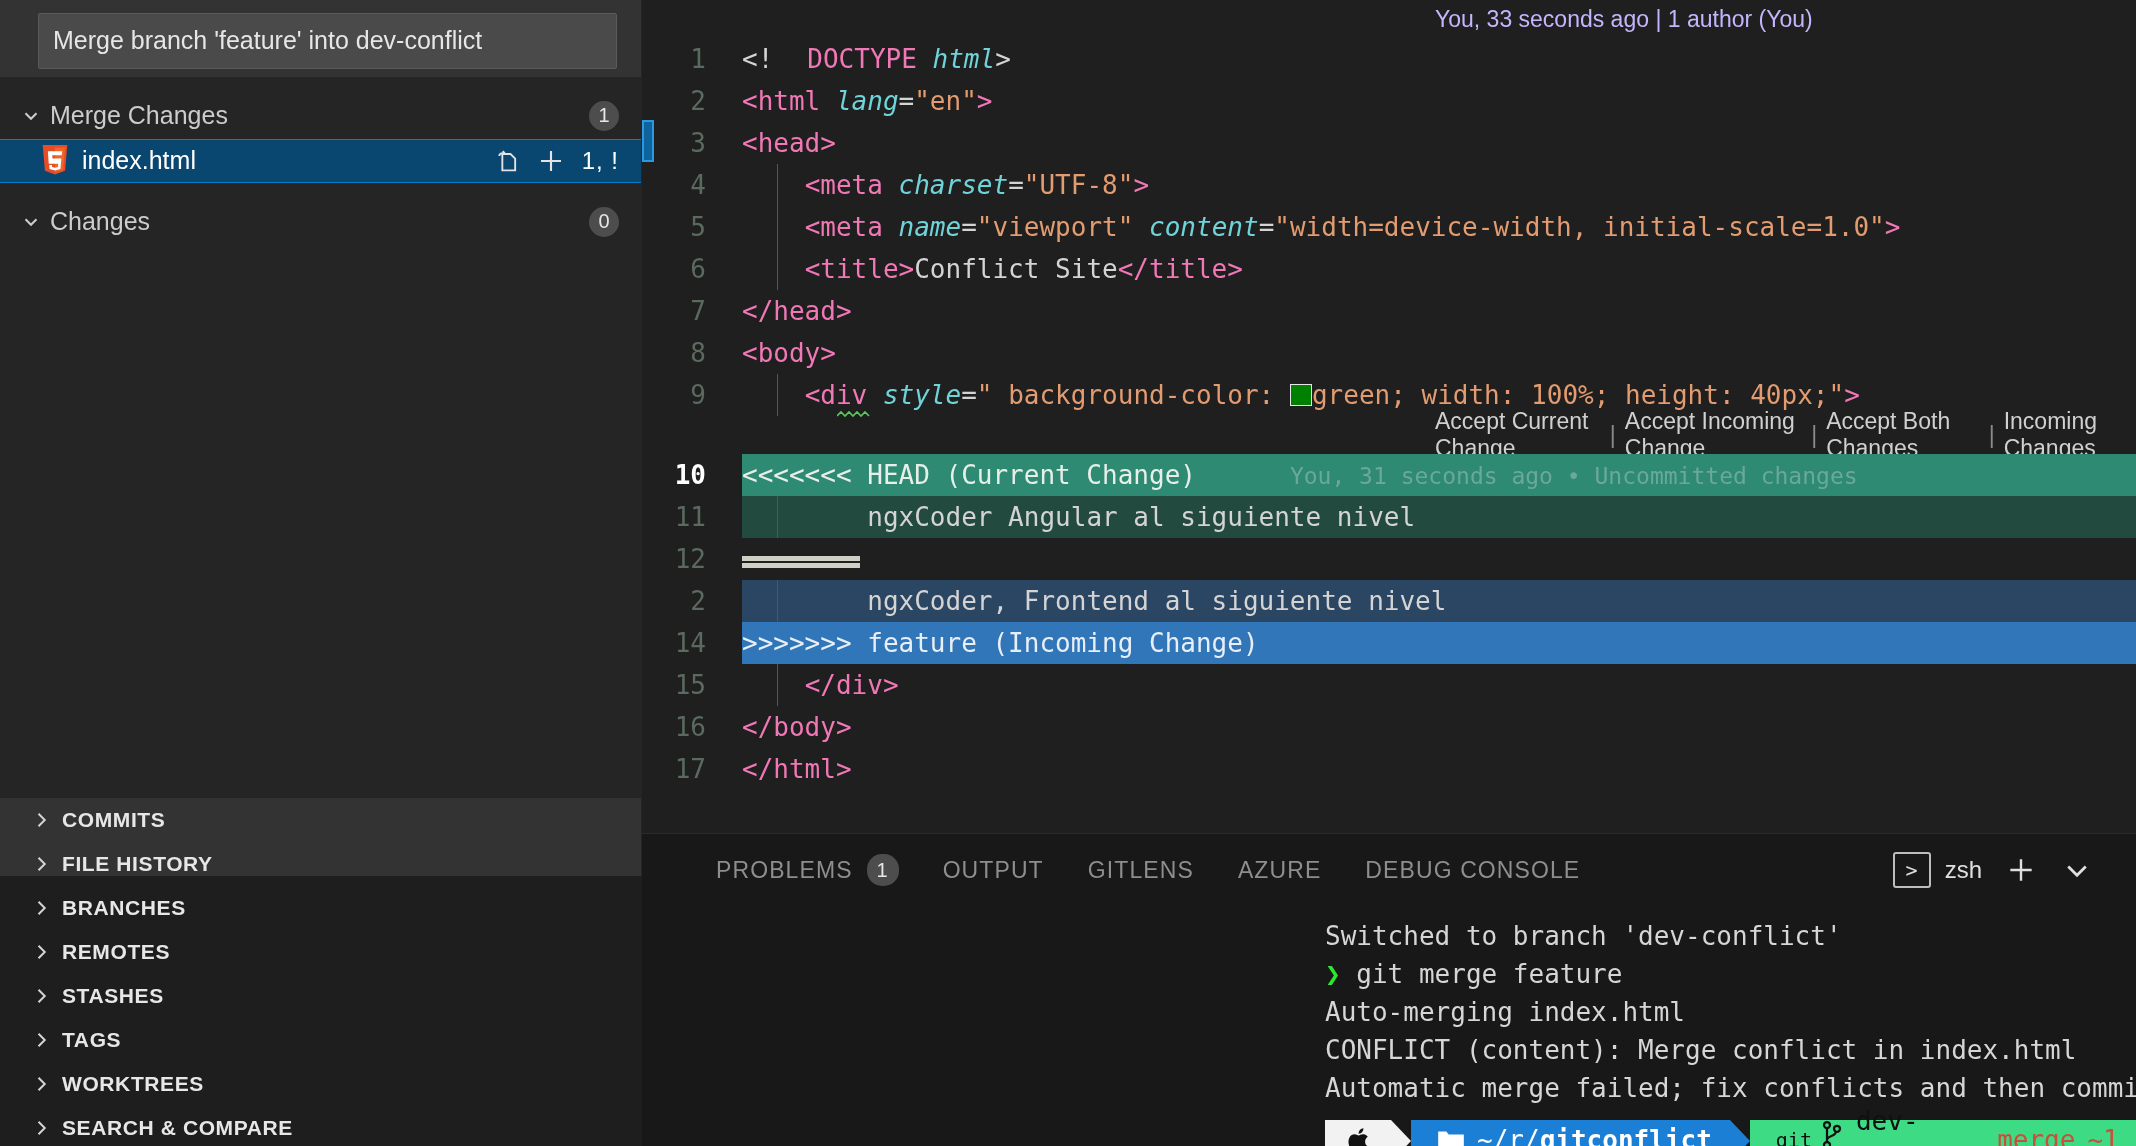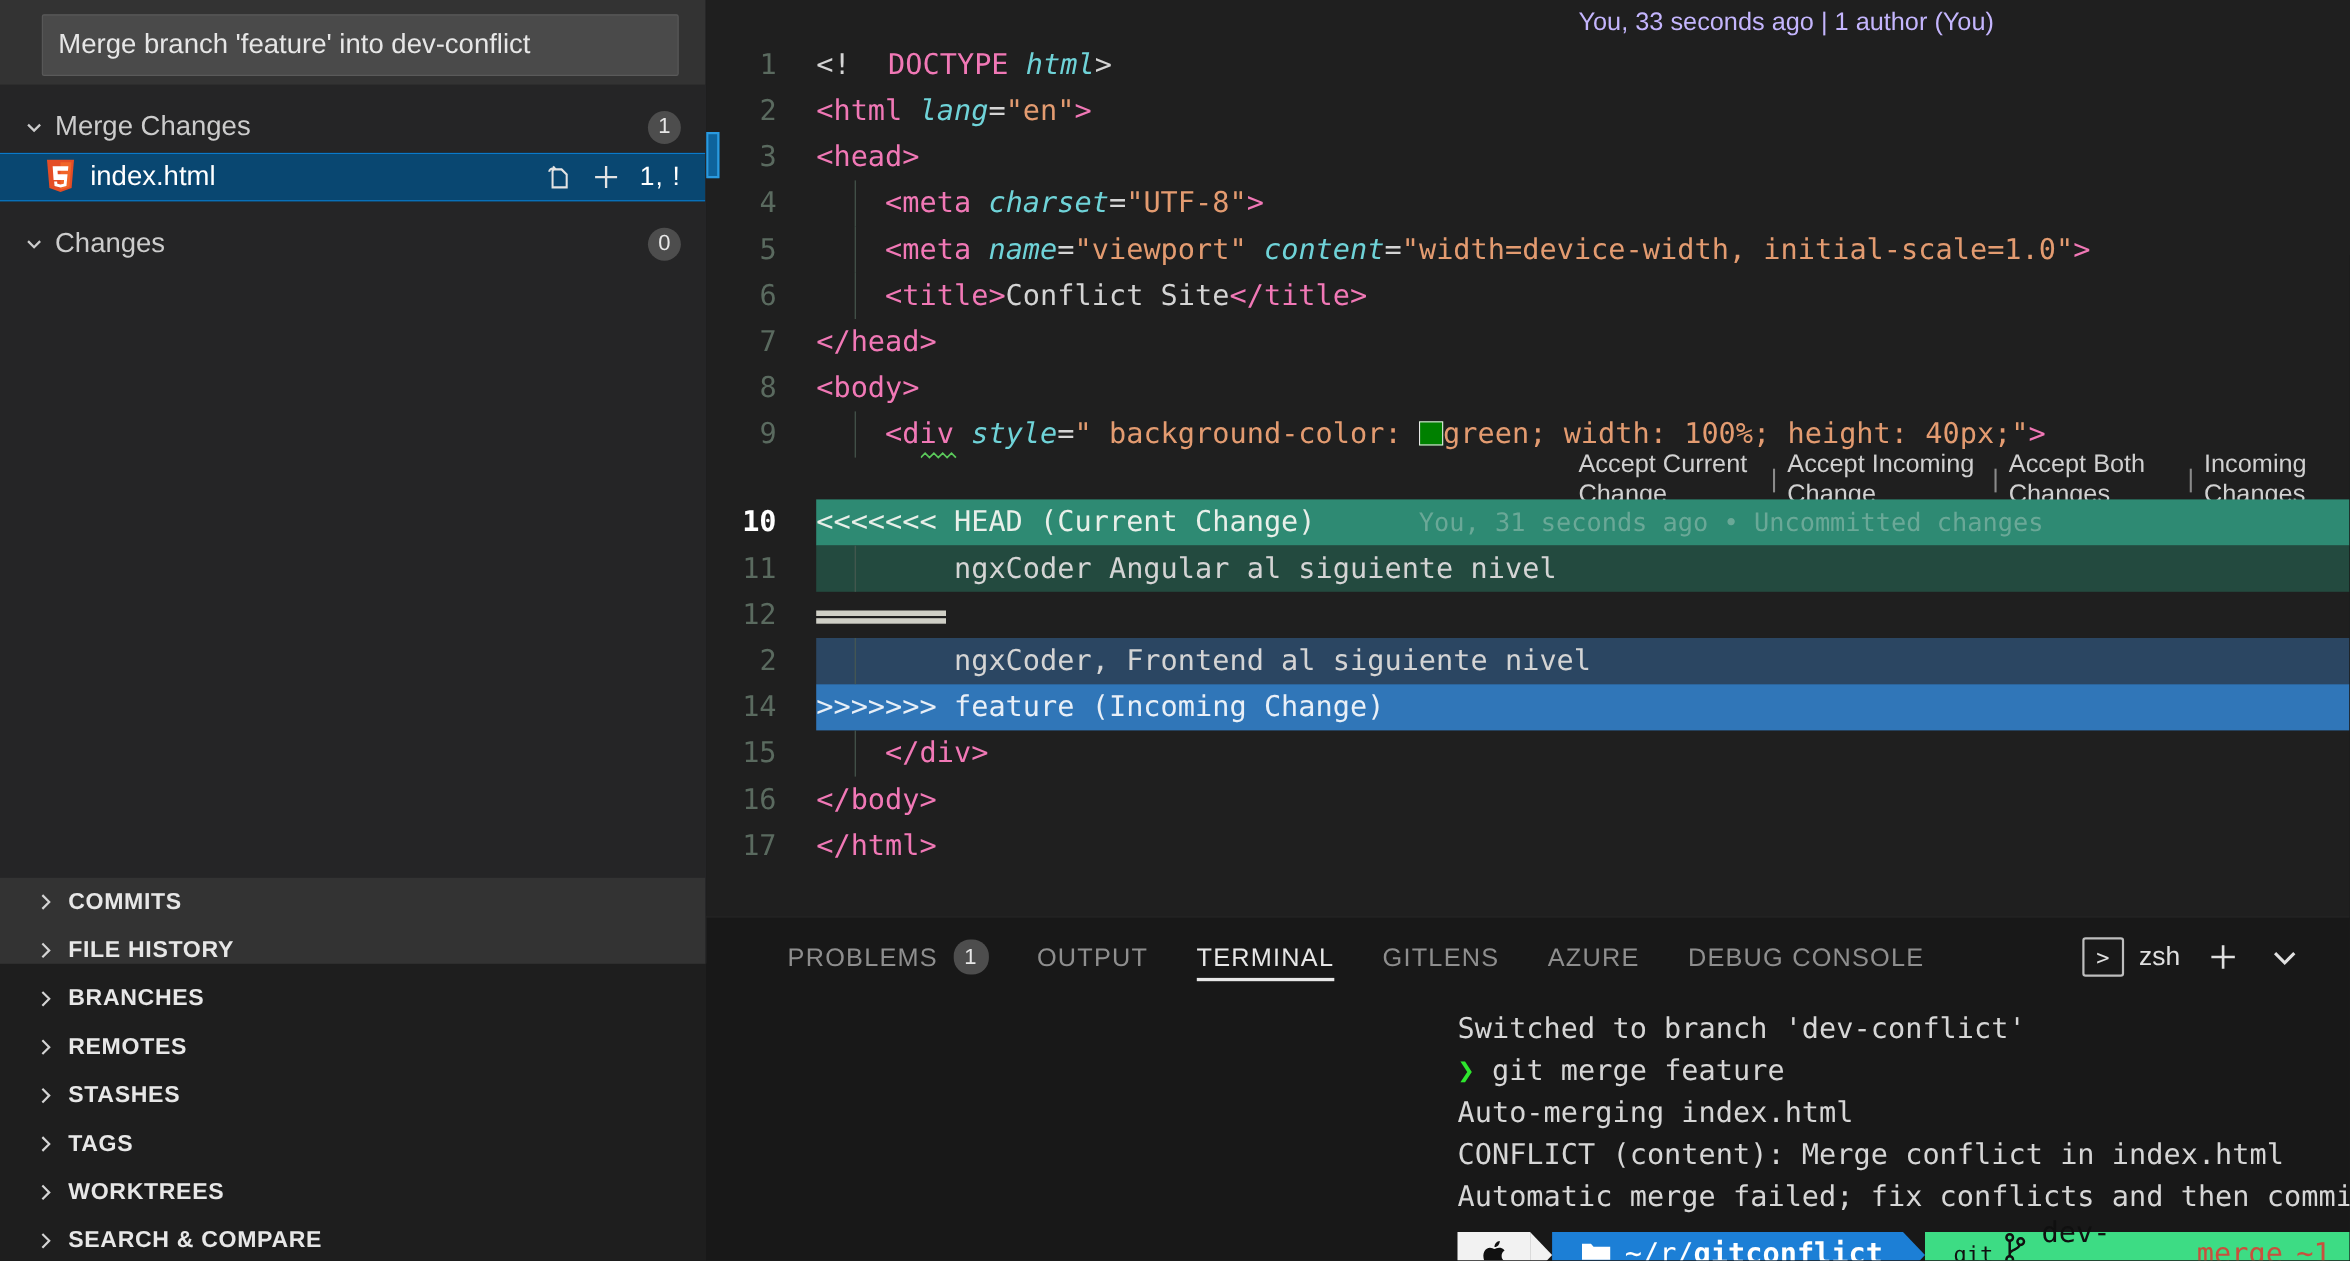--- a/index.html
+++ b/index.html
@@ -389,23 +389,20 @@
 
     <div class="panel">
       <div class="panel-tabs">
         <div class="ptab">
           <span>PROBLEMS</span>
           <span class="count-badge">1</span>
         </div>
         <div class="ptab">
           <span>OUTPUT</span>
         </div>
-        <div class="ptab active">
-          <span>TERMINAL</span>
-        </div>
         <div class="ptab">
           <span>GITLENS</span>
         </div>
         <div class="ptab">
           <span>AZURE</span>
         </div>
         <div class="ptab">
           <span>DEBUG CONSOLE</span>
         </div>
 

